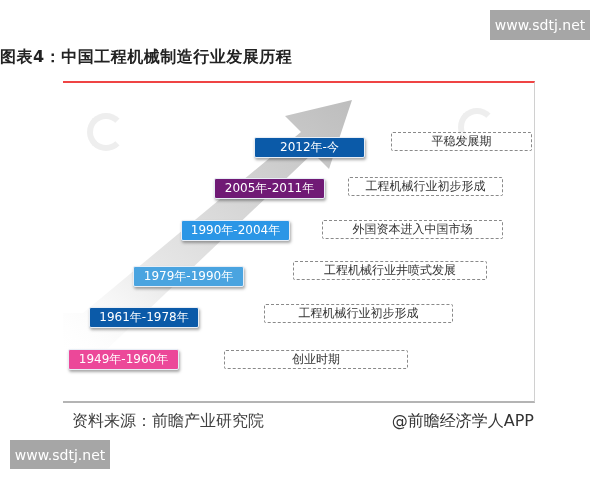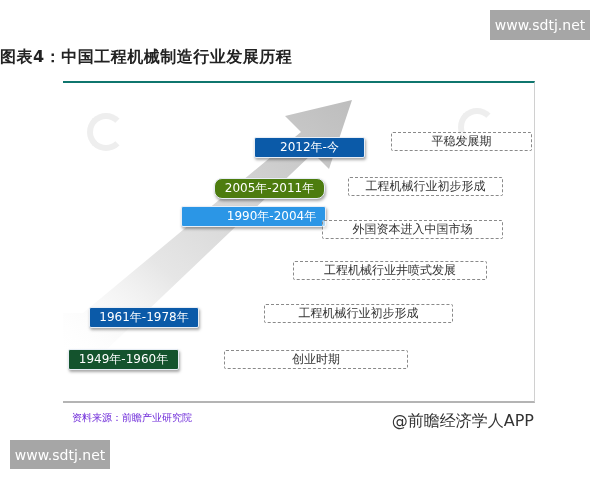--- a/index.html
+++ b/index.html
@@ -5,31 +5,31 @@
   html, body { margin:0; padding:0; }
   body { width:600px; height:480px; background:#ffffff; position:relative; overflow:hidden;
          font-family:"DejaVu Sans", sans-serif; }
   .wm { position:absolute; background:#a6a6a6; color:#ffffff; font-size:14px;
         display:flex; align-items:center; justify-content:center; font-family:"DejaVu Sans", sans-serif; }
   #wm-top { left:490px; top:10px; width:100px; height:30px; }
   #wm-bottom { left:10px; top:440px; width:100px; height:29px; }
   #title { position:absolute; left:0; width:600px; top:47px; 
            font-size:16px; font-weight:bold; color:#222; letter-spacing:0.5px; }
   #frame { position:absolute; left:63px; top:81px; width:471px; height:318px;
-           border-top:2px solid #0f766e; border-right:1px solid #d0d0d0; border-bottom:2px solid #b4b4b4;
+           border-top:2px solid #ef4444; border-right:1px solid #d0d0d0; border-bottom:2px solid #b4b4b4;
            background:#ffffff; overflow:hidden; }
   #arrow-svg { position:absolute; left:0; top:0; }
   .logo-circle { position:absolute; width:26px; height:26px; border-radius:50%; border:6px solid #eeeeee;
                  border-right-color:transparent; }
   .period { position:absolute; height:19px; color:#ffffff; font-size:12px; display:flex; align-items:center;
             justify-content:center; border-radius:2px; border:1px solid #e8eef6;
             box-shadow:1px 2px 3px rgba(0,0,0,0.35); }
   .desc { position:absolute; height:17px; border:1.5px dashed #8a8a8a; border-radius:2px; color:#333;
           font-size:12px; display:flex; align-items:center; justify-content:center; background:rgba(255,255,255,0.6); }
-  #source { position:absolute; left:72px; top:411px; font-size:10px; color:#6d28d9; }
+  #source { position:absolute; left:72px; top:411px; font-size:16px; color:#404040; }
   #credit { position:absolute; right:66px; top:411px; font-size:16px; color:#333; }
 </style>
 </head>
 <body>
 
 <div id="wm-top" class="wm">www.sdtj.net</div>
 
 <div id="title">图表4：中国工程机械制造行业发展历程</div>
 
 <div id="frame">
@@ -42,24 +42,25 @@
       <linearGradient id="ag" x1="0" y1="1" x2="1" y2="0">
         <stop offset="0" stop-color="#ffffff" stop-opacity="0"></stop>
         <stop offset="0.35" stop-color="#e6e6e6"></stop>
         <stop offset="1" stop-color="#bdbdbd"></stop>
       </linearGradient>
     </defs>
     <polygon points="-10,270 40,270 250,70 266,86 289,17 222,33 238,49 20,230 -10,230" fill="url(#ag)"></polygon>
   </svg>
 
   <div class="period" style="left:191px; top:54px; width:109px; background:#0b5aa8;">2012年-今</div>
-  <div class="period" style="left:151px; top:95px; width:109px; background:#4d7c0f;border-radius:8px;">2005年-2011年</div>
-  <div class="period" style="left:118px; top:123px; width:107px; background:#2b96e6;padding-left:36px;">1990年-2004年</div>
+  <div class="period" style="left:151px; top:95px; width:109px; background:#701a75;">2005年-2011年</div>
+  <div class="period" style="left:118px; top:137px; width:107px; background:#2b96e6;">1990年-2004年</div>
+  <div class="period" style="left:70px; top:183px; width:109px; background:#4aa4e0;">1979年-1990年</div>
   <div class="period" style="left:26px; top:224px; width:108px; background:#0b5aa8;">1961年-1978年</div>
-  <div class="period" style="left:5px; top:266px; width:109px; background:#14532d;">1949年-1960年</div>
+  <div class="period" style="left:5px; top:266px; width:109px; background:#ec4899;">1949年-1960年</div>
 
   <div class="desc" style="left:328px; top:49px; width:139px;">平稳发展期</div>
   <div class="desc" style="left:285px; top:94px; width:153px;">工程机械行业初步形成</div>
   <div class="desc" style="left:259px; top:137px; width:179px;">外国资本进入中国市场</div>
   <div class="desc" style="left:230px; top:178px; width:192px;">工程机械行业井喷式发展</div>
   <div class="desc" style="left:201px; top:221px; width:187px;">工程机械行业初步形成</div>
   <div class="desc" style="left:161px; top:267px; width:182px;text-align:right;">创业时期</div>
 </div>
 
 <div id="source">资料来源：前瞻产业研究院</div>

